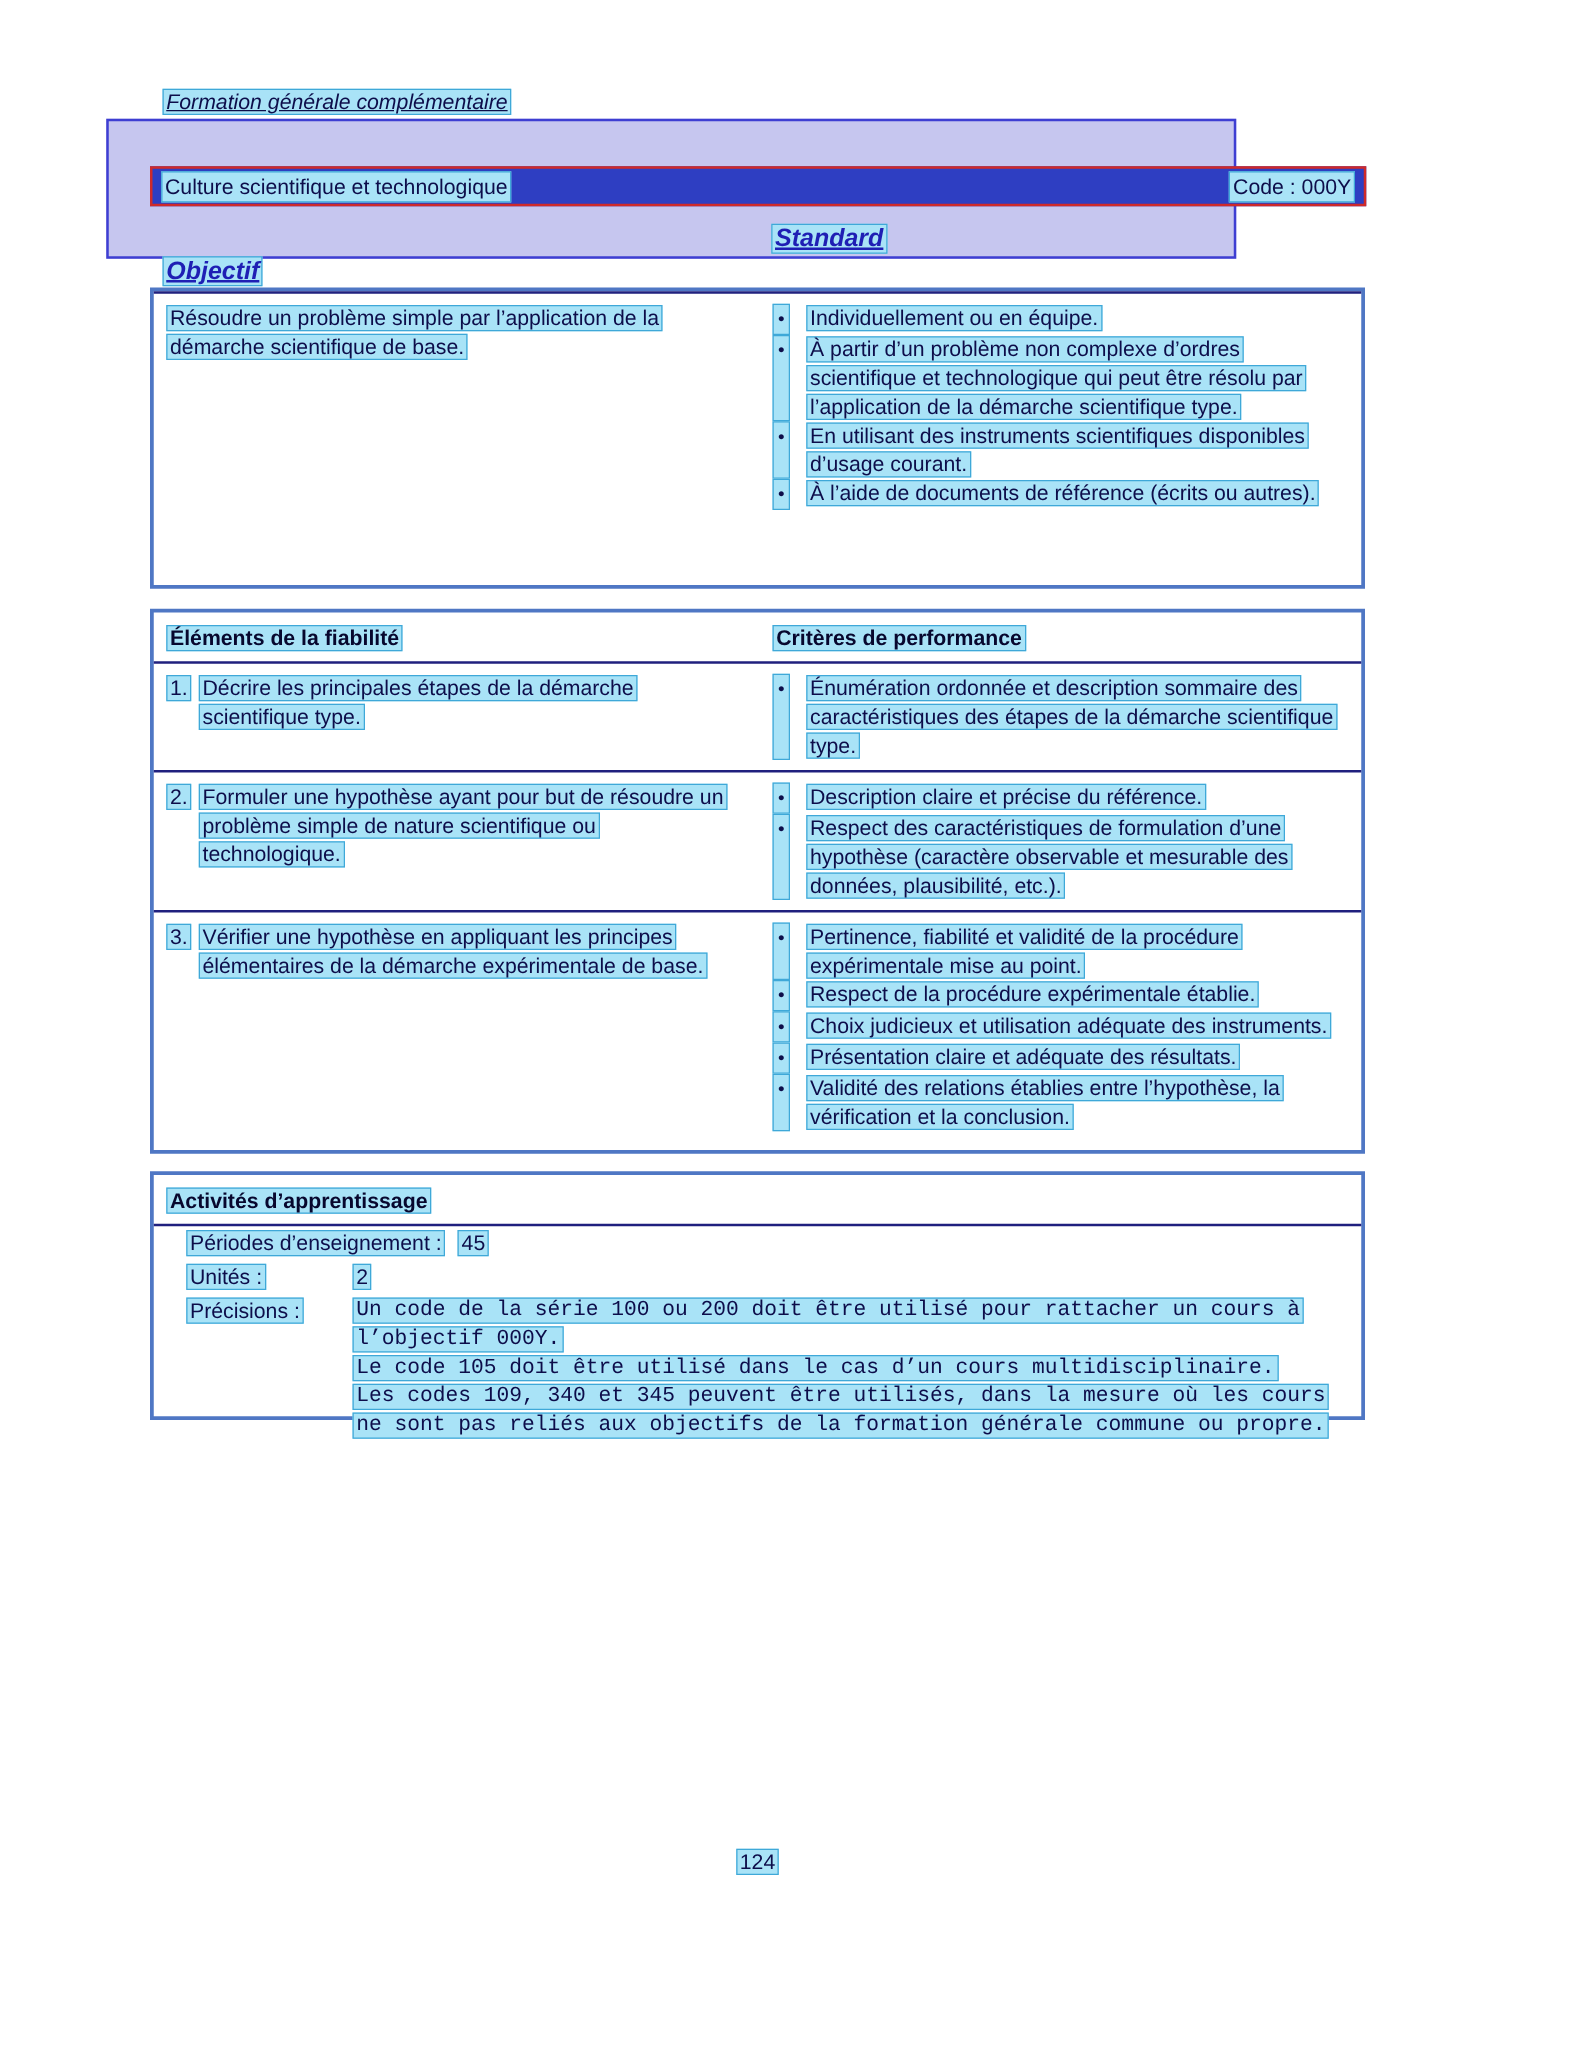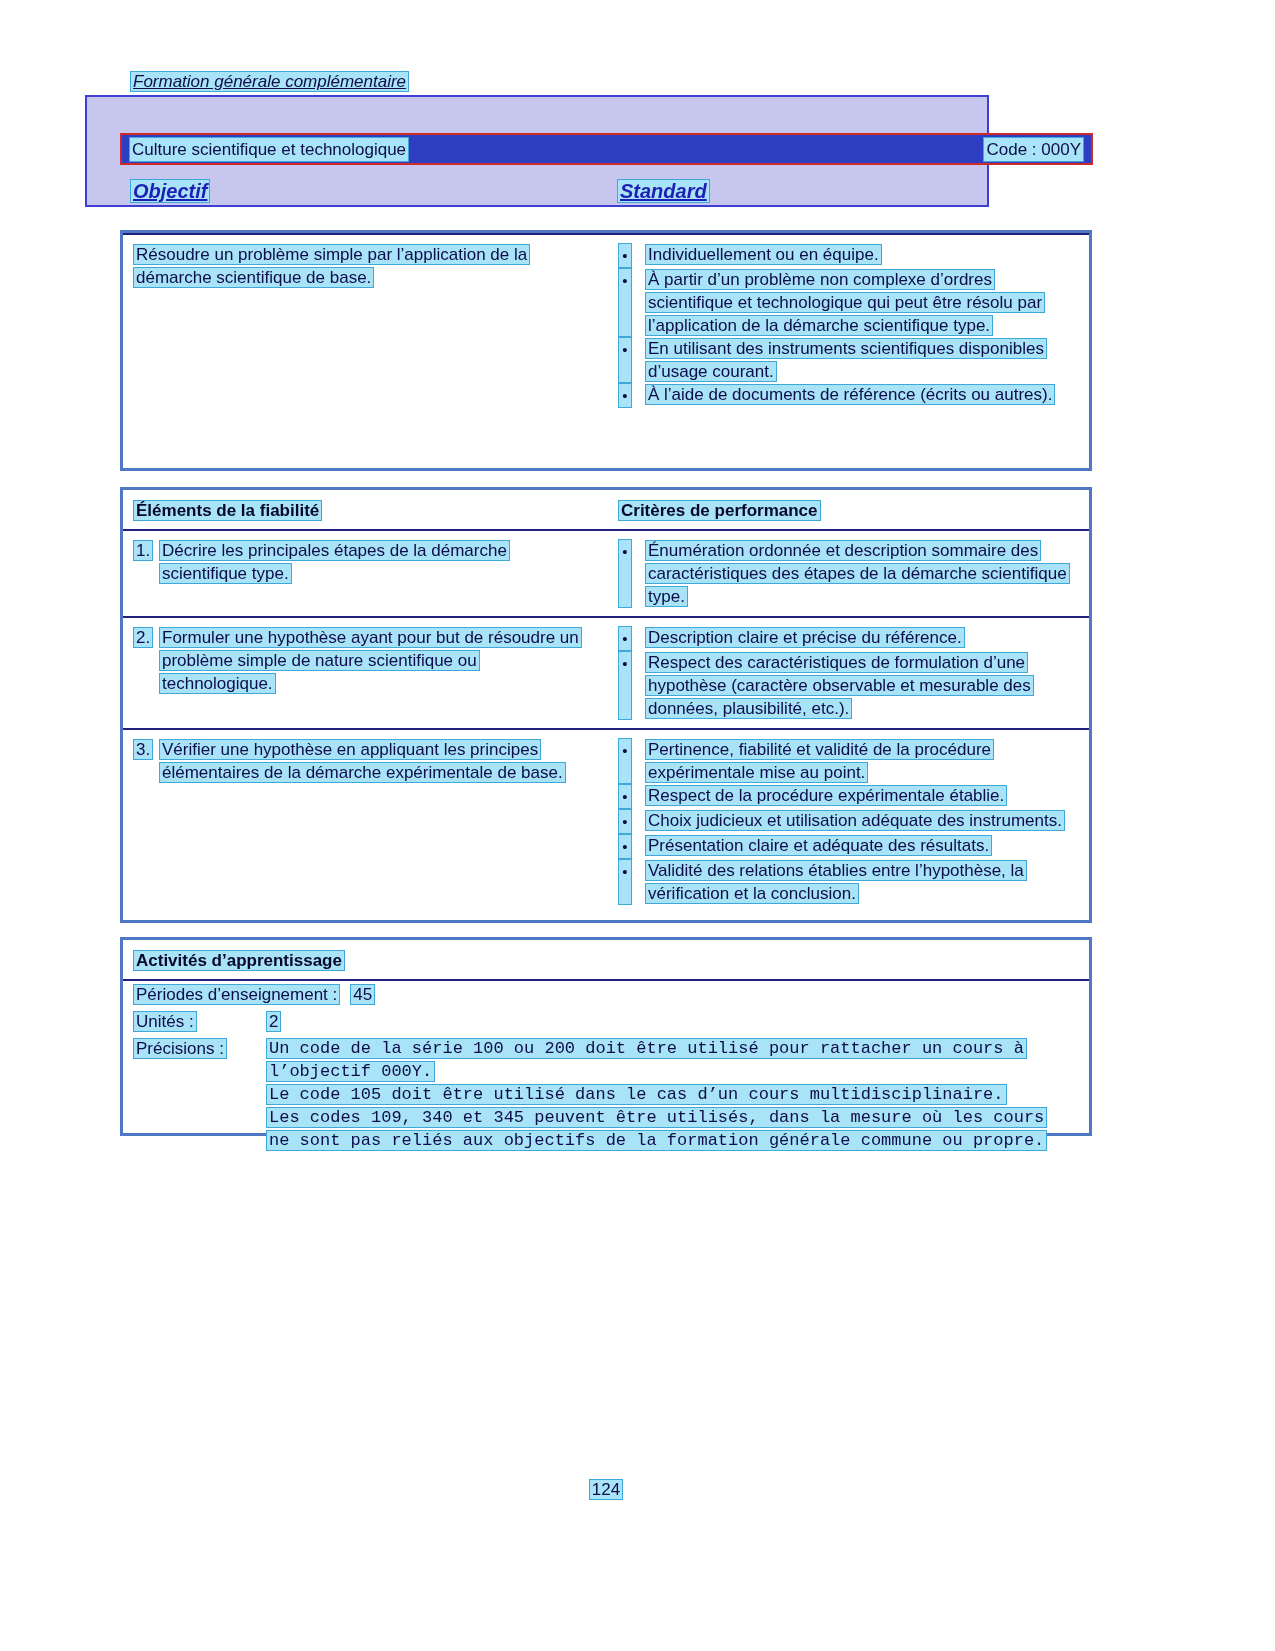--- a/index.html
+++ b/index.html
@@ -31,21 +31,21 @@
   }
   .titlebar {
     position:absolute; left:33px; top:36px; width:973px; height:32px;
     background:var(--titlebar_bg, #2e3ec2);
     border:2px solid var(--titlebar_border, #cf2a2a);
     display:flex; align-items:center; justify-content:space-between;
     padding:0 7px;
   }
   .obj-std { position:absolute; top:83px; font-size:20px; font-weight:700; font-style:italic; color:var(--heading_blue, #1f1fb4); }
   .obj-std .hl { text-decoration:underline; }
-  .objectif { left:43px; }
+  .objectif { left:43px;margin-top:26px; }
   .standard { left:530px; }
 
   .tbl {
     position:absolute; left:120px; width:972px;
     border:3px solid var(--table_border, #4f77c4);
     background:#fff;
   }
   .tbl1 { top:230px; height:241px; }
   .tbl2 { top:487px; height:436px; }
   .tbl3 { top:937px; height:199px; }
@@ -62,21 +62,21 @@
   .bullets { display:block; }
   .b-item { display:flex; }
   .bullet { flex:0 0 14px; margin-right:13px; text-align:center; font-size:15px; line-height:23px; }
   .b-text { display:block; max-width:434px; }
 
   .el-left { flex:0 0 485px; display:flex; padding-right:25px; }
   .el-numwrap { flex:0 0 26px; }
   .el-text { display:block; width:434px; }
 
   .act-head { padding:9px 10px 7px 10px; }
-  .act-row { display:flex; padding:2px 10px 2px 10px; }
+  .act-row { display:flex; padding:2px 10px 2px 26px; }
   .act-label { min-width:123px; margin-right:10px; white-space:nowrap; }
   .prec-lines { flex:1; padding-right:10px;font-family:Liberation Mono, monospace; }
 
   .pagenum { position:absolute; top:1478px; left:0; width:1212px; text-align:center; }
 </style>
 </head>
 <body>
 
 <div class="breadcrumb">
   <span class="hl">Formation générale complémentaire</span>

